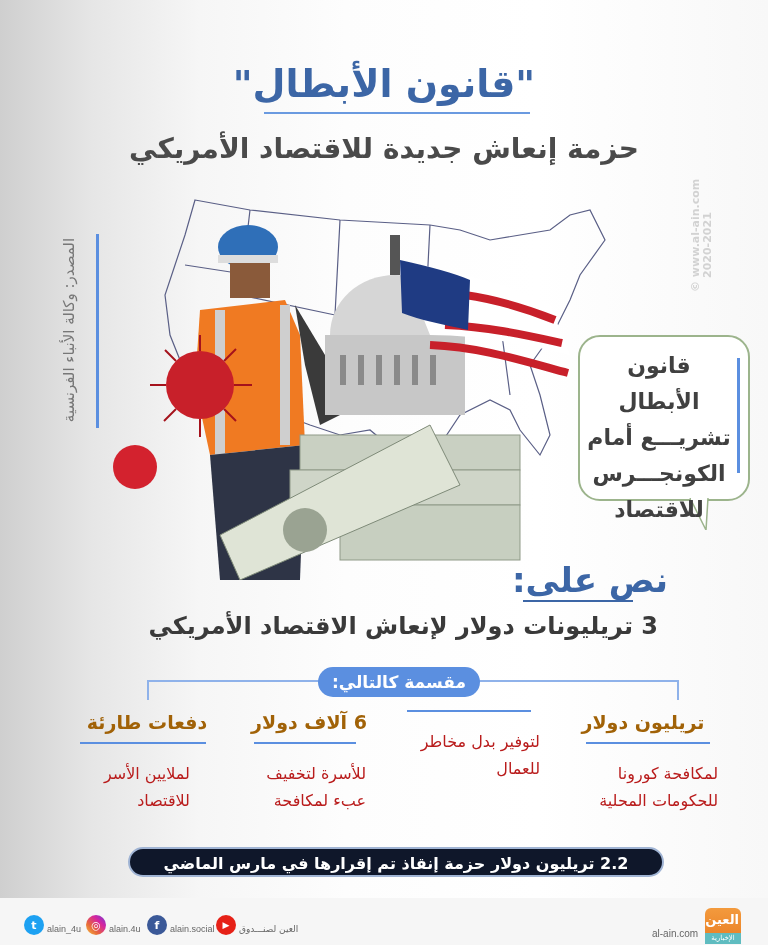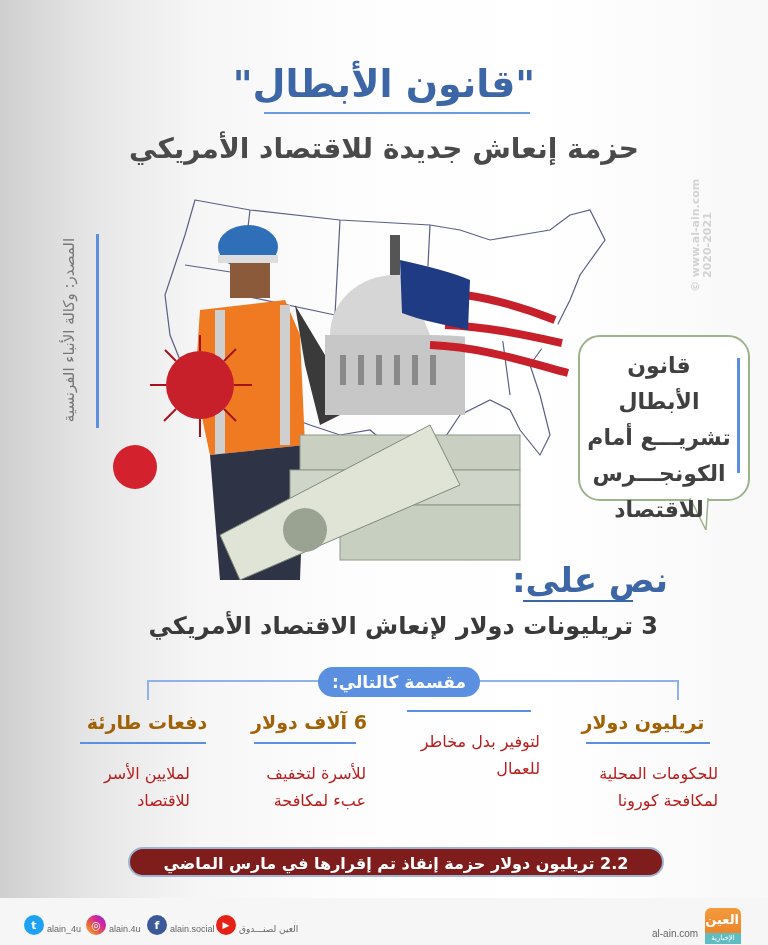--- a/index.html
+++ b/index.html
@@ -80,21 +80,21 @@
     background: #5b8fe0; border-radius: 15px; color: #ffffff; text-align: center;
     font-size: 17px; font-weight: bold; line-height: 30px; direction: rtl;
   }
   .col { position: absolute; top: 706px; width: 150px; direction: rtl; text-align: right; }
   .col-head { color: #a16207; font-size: 19px; font-weight: bold; height: 32px; line-height: 32px; text-align: center; }
   .col-line { height: 2px; background: #5b8fe0; margin-top: 4px; }
   .col-body { color: #b91c1c; font-size: 16px; font-weight: normal; line-height: 27px; margin-top: 16px; }
 
   .bottom-pill {
     position: absolute; left: 128px; top: 847px; width: 536px; height: 30px;
-    background: #7f1d1d; border-radius: 15px; color: #ffffff; text-align: center;
+    background: #0f172a; border-radius: 15px; color: #ffffff; text-align: center;
     font-size: 16px; font-weight: bold; line-height: 30px; direction: rtl;
     border: 2px solid #a0b4d4;
   }
 
   
   .social { position: absolute; top: 915px; display: flex; align-items: center; gap: 3px; }
   .social .ic { width: 20px; height: 20px; border-radius: 50%; display: flex; align-items: center; justify-content: center; color: #fff; font-size: 11px; font-weight: bold; }
   .social .lbl { font-size: 9px; color: #666; margin-top: 8px; font-family: "Liberation Sans", sans-serif; }
   .site { position: absolute; left: 652px; top: 928px; font-size: 10px; color: #666; font-family: "Liberation Sans", sans-serif; }
   .logo {
@@ -208,22 +208,22 @@
   <span>3 تريليونات دولار لإنعاش الاقتصاد الأمريكي</span>
 </div>
 
 <div class="bracket"></div>
 <div class="pill">مقسمة كالتالي:</div>
 
 <div class="col" style="left:568px;">
   <div class="col-head">تريليون دولار</div>
   <div class="col-line" style="margin-left:18px;margin-right:8px;"></div>
   <div class="col-body">
+    <div>لمكافحة كورونا</div>
     <div>للحكومات المحلية</div>
-    <div>لمكافحة كورونا</div>
   </div>
 </div>
 
 <div class="col" style="left:395px;">
   <div class="col-line" style="margin-left:12px;margin-right:14px;"></div>
   <div class="col-body" style="padding-right:5px;">
     <div>لتوفير بدل مخاطر</div>
     <div>للعمال</div>
   </div>
 </div>

